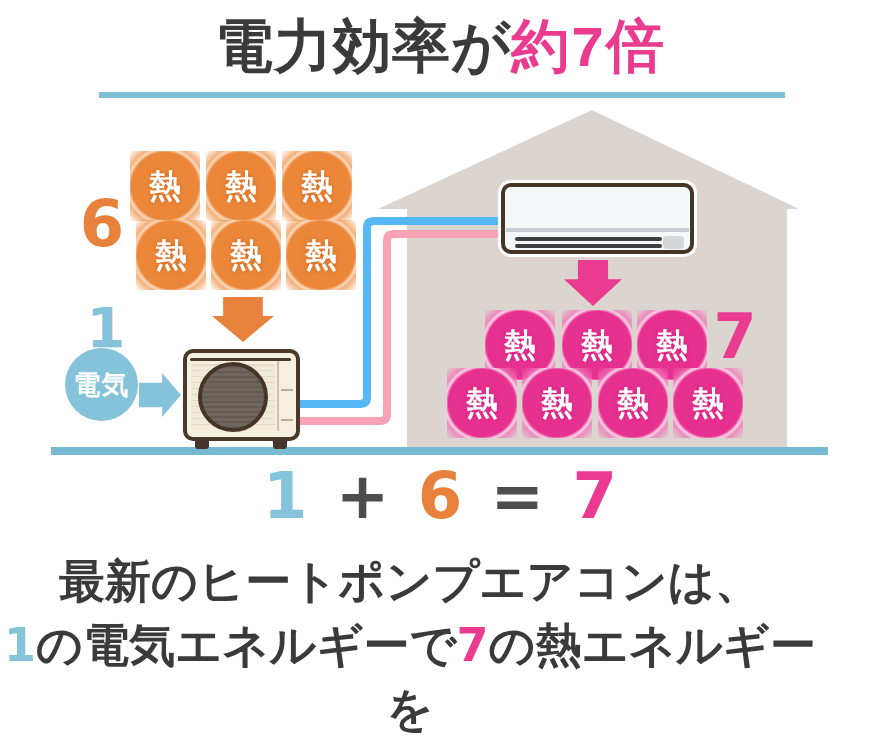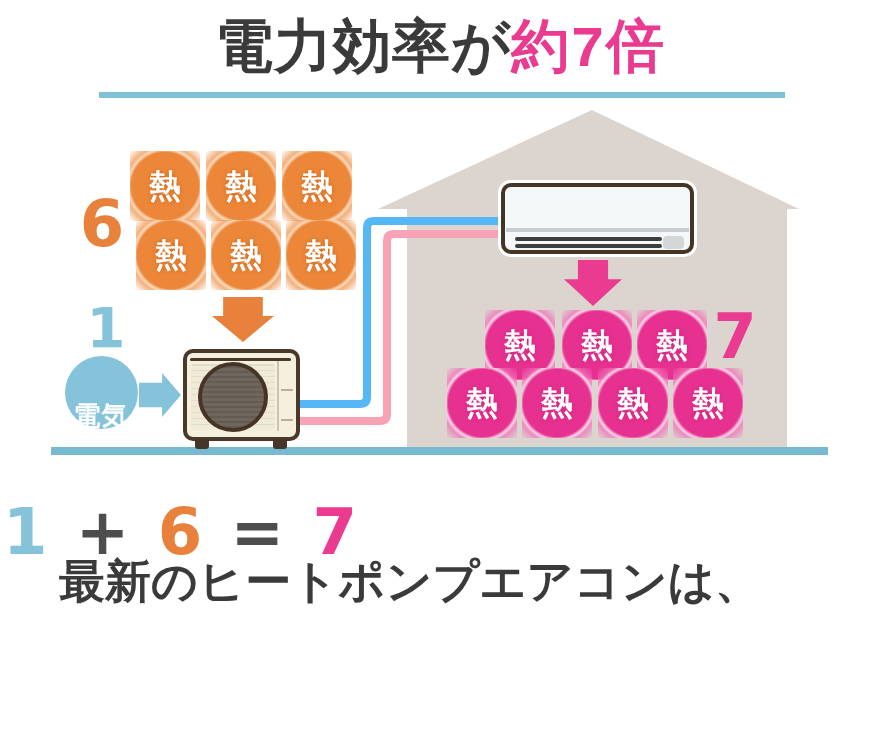--- a/index.html
+++ b/index.html
@@ -89,27 +89,27 @@
   }
 
   
   .count{font-weight:bold;line-height:1;text-align:center;}
   .count-outdoor{left:62px;top:192px;width:80px;font-size:64px;color:var(--orange);}
   .count-electricity{left:74px;top:300px;width:64px;font-size:56px;color:var(--blue);}
   .count-indoor{left:706px;top:306px;width:58px;font-size:62px;color:var(--pink);}
 
   
   .elec-circle{
-    left:65px;top:356px;width:73px;height:73px;border-radius:50%;background:var(--blue);
-    display:flex;align-items:flex-end;justify-content:center;
+    left:65px;top:348px;width:73px;height:73px;border-radius:50%;background:var(--blue);
+    display:flex;align-items:center;justify-content:center;
     color:#fff;font-size:27px;font-weight:bold;line-height:1;letter-spacing:1px;
   }
 
   
-  .formula{left:0;top:464px;width:880px;font-size:64px;font-weight:bold;line-height:1;margin-top:36px;}
+  .formula{left:0;top:464px;width:880px;text-align:center;font-size:64px;font-weight:bold;line-height:1;}
   .formula span{display:inline-block;margin:0 3px;}
   .f-blue{color:var(--blue);}
   .f-orange{color:var(--orange);}
   .f-pink{color:var(--pink);}
   .f-dark{color:#4D4D4D;}
 
   
   .caption{
     left:0;top:549px;width:820px;text-align:center;
     font-size:46px;font-weight:bold;color:var(--dark-text);line-height:64px;
@@ -185,15 +185,16 @@
   <div class="abs formula">
     <span class="f-blue">1</span>
     <span class="f-dark">+</span>
     <span class="f-orange">6</span>
     <span class="f-dark">=</span>
     <span class="f-pink">7</span>
   </div>
 
   <div class="abs caption">
     <div>最新のヒートポンプエアコンは、</div>
+    <div><span style="color: rgb(133, 195, 219);">1</span><span style="color: rgb(58, 58, 58);">の電気エネルギーで</span><span style="color: rgb(234, 59, 144);">7</span><span style="color: rgb(58, 58, 58);">の熱エネルギーを</span></div>
   </div>
 
 </div>
 
 </body></html>

